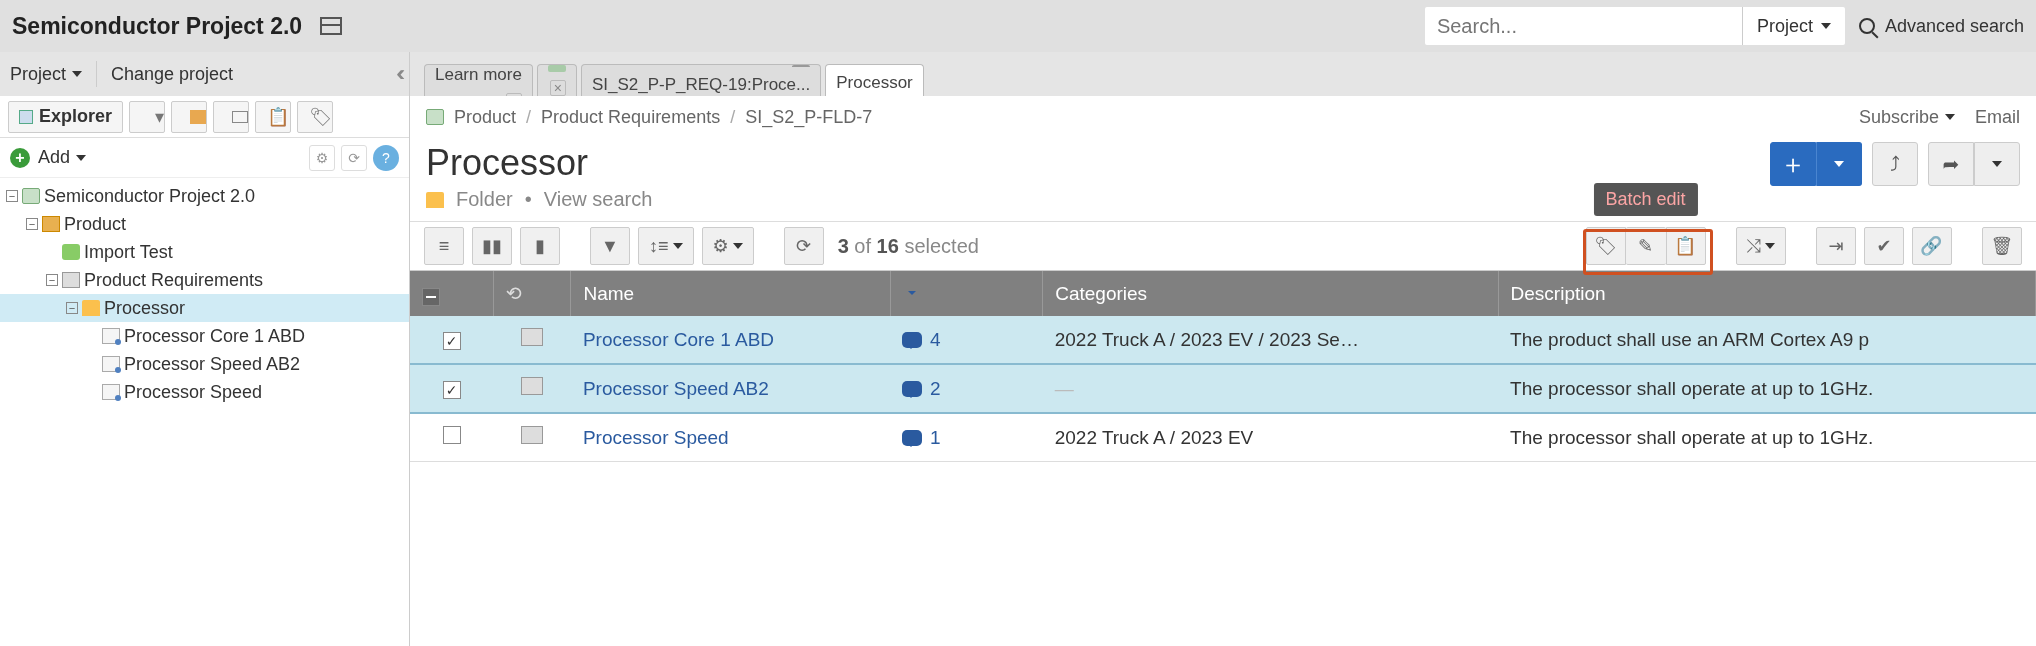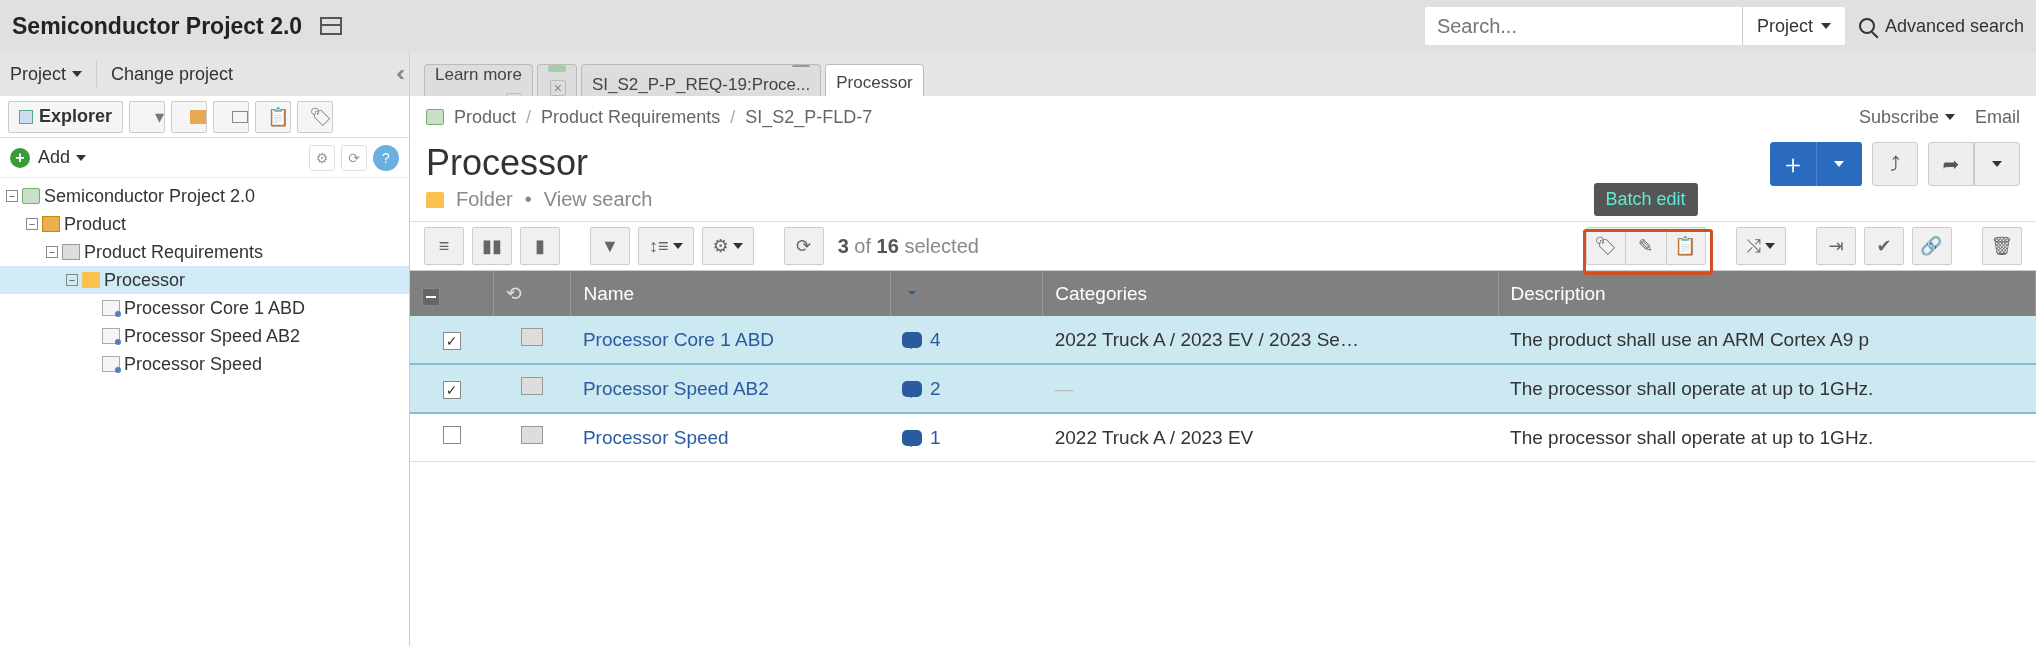--- a/index.html
+++ b/index.html
@@ -82,21 +82,21 @@
   .btn-group .btn:only-child { border-radius: 3px; }
   
   .toolbar2 { height: 50px; border-top: 1px solid #ddd; border-bottom: 1px solid #ccc; display: flex; align-items: center; padding: 0 14px; gap: 8px; position: relative; }
   .tbtn { width: 40px; height: 38px; background: #f0f0f0; border: 1px solid #ccc; display: flex; align-items: center; justify-content: center; cursor: pointer; color: #666; border-radius: 2px; font-size: 18px; }
   .tbtn.wide { width: auto; padding: 0 10px; gap: 4px; }
   .tgap { width: 14px; }
   .sel-count { color: #888; font-size: 20px; margin-left: 6px; }
   .sel-count b { color: #555; }
   
   .tooltip-wrap { position: relative; }
-  .tooltip-box { position: absolute; top: -44px; left: 50%; transform: translateX(-50%); background: #555; color: #5eead4; padding: 6px 12px; border-radius: 3px; white-space: nowrap; font-size: 18px; z-index: 10; }
+  .tooltip-box { position: absolute; top: -44px; left: 50%; transform: translateX(-50%); background: #555; color: #fca5a5; padding: 6px 12px; border-radius: 3px; white-space: nowrap; font-size: 18px; z-index: 10; }
   .highlight-box { position: absolute; border: 3px solid #d05020; border-radius: 3px; top: 2px; height: 46px; pointer-events: none; }
   
   
   .tbl { width: 100%; border-collapse: collapse; }
   .tbl th { background: #808080; color: #fff; font-weight: normal; text-align: left; padding: 10px 12px; font-size: 19px; border-right: 1px solid #999; }
   .tbl td { padding: 12px 12px; border-bottom: 1px solid #ddd; font-size: 19px; color: #333; vertical-align: middle; white-space: nowrap; overflow: hidden; text-overflow: ellipsis; }
   .tbl tr.selrow td { background: #cce8f0; border-bottom: 2px solid #88bad0; }
   .tbl td.name { color: #2a5a9f; }
   .chk { width: 18px; height: 18px; border: 1px solid #888; display: inline-flex; align-items: center; justify-content: center; background: #fff; }
   .chk.on::after { content: '✓'; color: #333; font-size: 14px; }
@@ -212,20 +212,25 @@
     <div class="tree" id="tree">
         <div class="tree-row" style="padding-left: 6px;">
           <span class="exp">−</span>
           <span class="icn proj"></span>
           <span>Semiconductor Project 2.0</span>
         </div>
         <div class="tree-row" style="padding-left: 26px;">
           <span class="exp">−</span>
           <span class="icn grid"></span>
           <span>Product</span>
+        </div>
+        <div class="tree-row" style="padding-left: 46px;">
+          <span class="noexp"></span>
+          <span class="icn puzzle"></span>
+          <span>Import Test</span>
         </div>
         <div class="tree-row" style="padding-left: 46px;">
           <span class="exp">−</span>
           <span class="icn doclist"></span>
           <span>Product Requirements</span>
         </div>
         <div class="tree-row sel" style="padding-left: 66px;">
           <span class="exp">−</span>
           <span class="icn folder"></span>
           <span>Processor</span>

